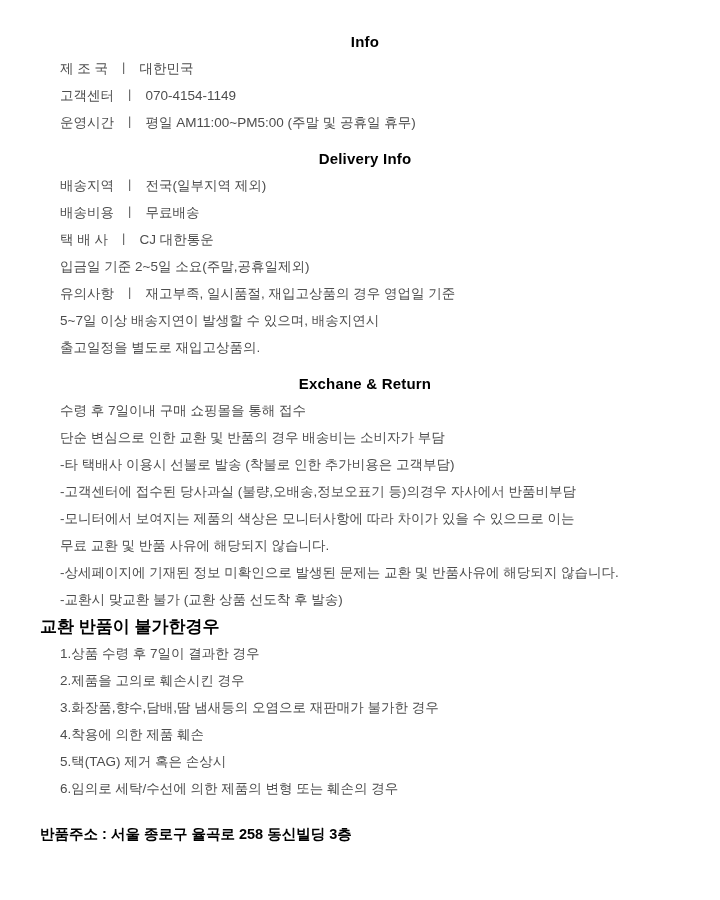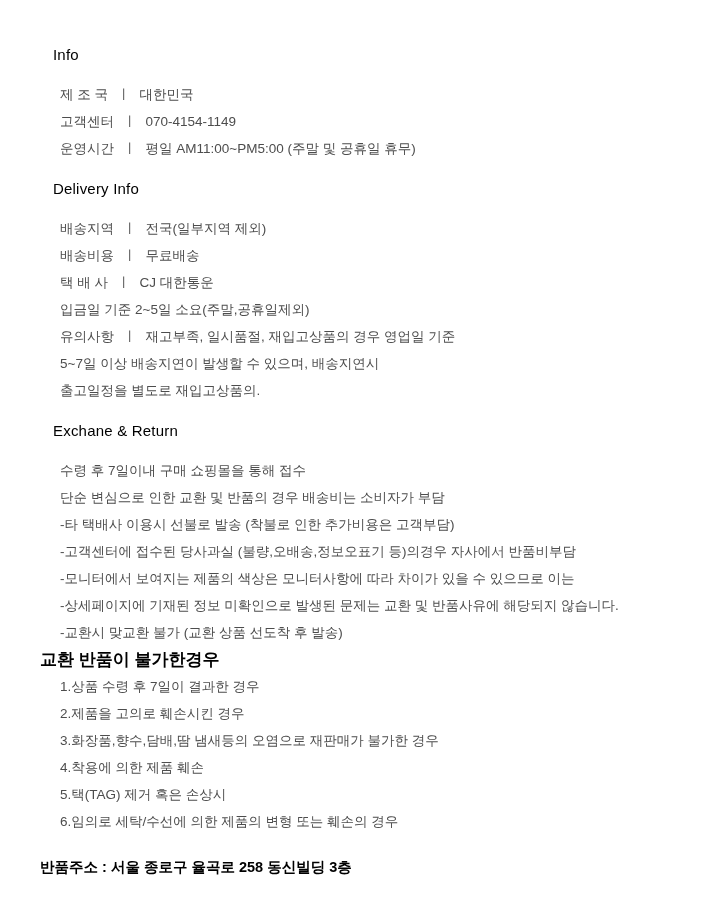--- a/index.html
+++ b/index.html
@@ -13,26 +13,27 @@
     overflow: hidden;
     font-family: "Liberation Sans", "DejaVu Sans", sans-serif;
     color: #4d4d4d;
   }
   .page {
     padding: 28px 30px 0 40px;
   }
   .section { margin-top: 0; }
   .section + .section { margin-top: 9px; }
   .heading {
-    margin: 13px;
+    margin: 0;
     font-size: 15px;
-    font-weight: normal;
+    font-weight: bold;
     color: #000000;
     line-height: 27px;
     letter-spacing: 0.2px;
+    text-align: center;
   }
   .line {
     font-size: 13.5px;
     line-height: 27px;
     white-space: nowrap;
     margin-left: 20px;
   }
   .lbl { color: #4d4d4d; }
   .sep { margin: 0 9px; color: #4d4d4d; }
   .val { color: #4d4d4d; }
@@ -87,20 +88,21 @@
     <div class="line">출고일정을 별도로 재입고상품의.</div>
   </section>
 
   <section class="section">
     <h3 class="heading">Exchane &amp; Return</h3>
     <div class="line">수령 후 7일이내 구매 쇼핑몰을 통해 접수</div>
     <div class="line">단순 변심으로 인한 교환 및 반품의 경우 배송비는 소비자가 부담</div>
     <div class="line">-타 택배사 이용시 선불로 발송 (착불로 인한 추가비용은 고객부담)</div>
     <div class="line">-고객센터에 접수된 당사과실 (불량,오배송,정보오표기 등)의경우 자사에서 반품비부담</div>
     <div class="line">-모니터에서 보여지는 제품의 색상은 모니터사항에 따라 차이가 있을 수 있으므로 이는</div>
+    <div class="line">무료 교환 및 반품 사유에 해당되지 않습니다.</div>
     <div class="line">-상세페이지에 기재된 정보 미확인으로 발생된 문제는 교환 및 반품사유에 해당되지 않습니다.</div>
     <div class="line">-교환시 맞교환 불가 (교환 상품 선도착 후 발송)</div>
     <div class="sub-heading">교환 반품이 불가한경우</div>
     <div class="line">1.상품 수령 후 7일이 결과한 경우</div>
     <div class="line">2.제품을 고의로 훼손시킨 경우</div>
     <div class="line">3.화장품,향수,담배,땀 냄새등의 오염으로 재판매가 불가한 경우</div>
     <div class="line">4.착용에 의한 제품 훼손</div>
     <div class="line">5.택(TAG) 제거 혹은 손상시</div>
     <div class="line">6.임의로 세탁/수선에 의한 제품의 변형 또는 훼손의 경우</div>
   </section>

